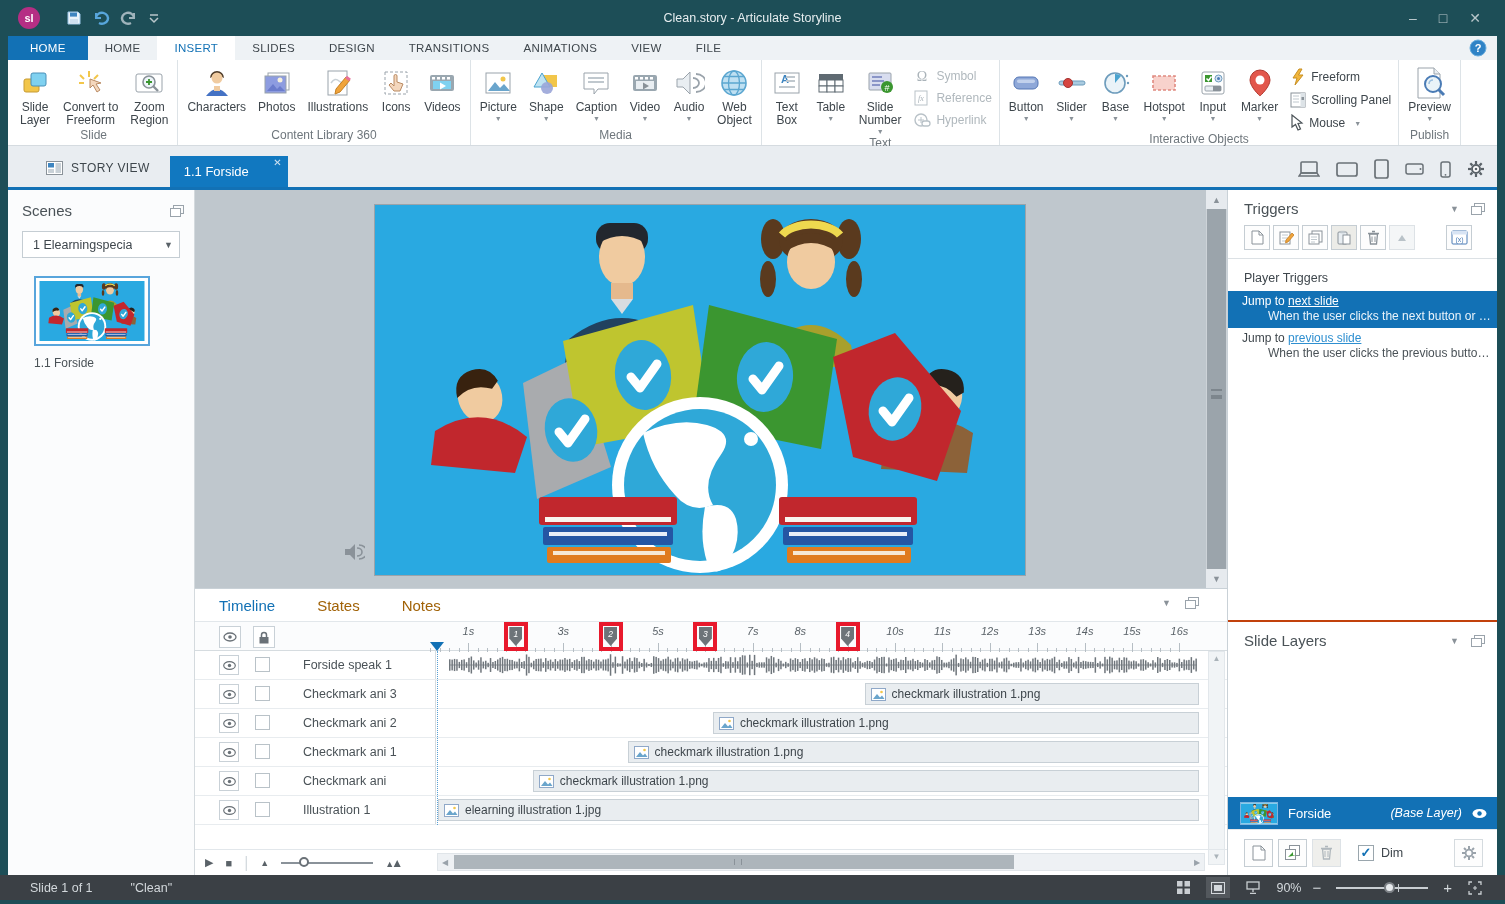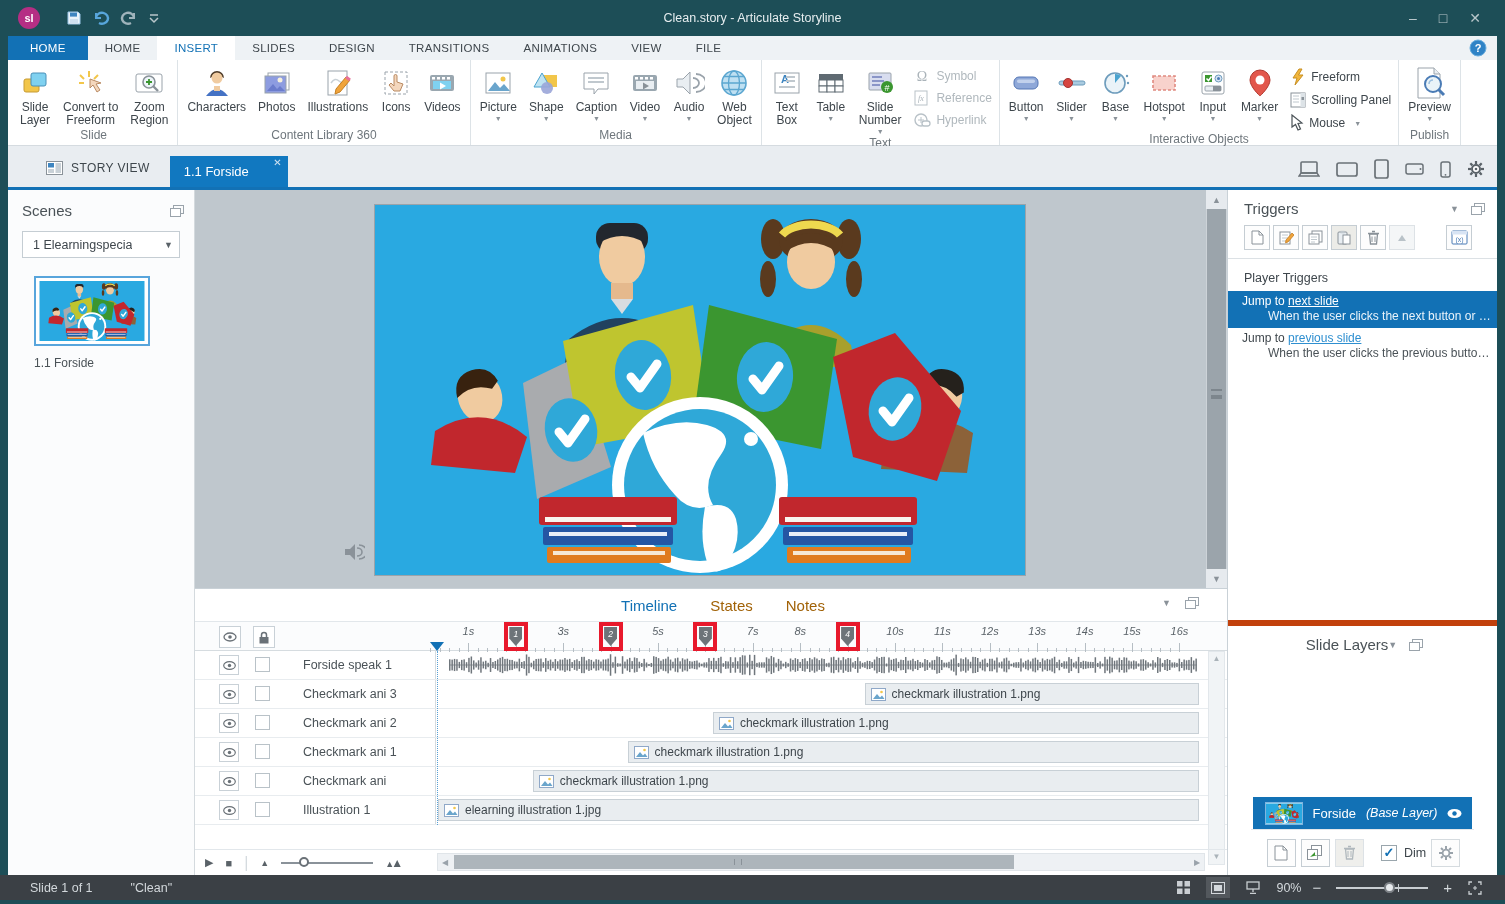--- a/index.html
+++ b/index.html
@@ -53,21 +53,21 @@
 .slide { position:absolute; left:180px; top:15px; box-shadow:0 0 0 1px #9aa3aa; }
 .speaker { position:absolute; left:148px; top:352px; }
 .vscroll { position:absolute; right:0; top:0; width:21px; height:398px; background:#cdd3d8; }
 .vscroll .sb-btn { height:19px; background:#e6eaee; color:#8a9299; font-size:9px; display:flex; align-items:center; justify-content:center; }
 .vscroll .sb-btn.bottom { position:absolute; bottom:0; left:0; right:0; }
 .vscroll .thumb { position:absolute; top:19px; bottom:19px; left:1px; right:1px; background:#9ba4ab; }
 .vscroll .grip { position:absolute; top:50%; left:4px; right:4px; height:10px; border-top:2px solid #7d868d; border-bottom:2px solid #7d868d; }
 .vscroll .grip:after { content:""; position:absolute; left:0; right:0; top:4px; border-top:2px solid #7d868d; }
 
 .timeline { flex:1; background:#fff; border-top:1px solid #c9d1d7; position:relative; }
-.tl-tabs { height:32px; display:flex; align-items:center; gap:33px; padding-left:24px; position:relative;justify-content:center; }
+.tl-tabs { height:32px; display:flex; align-items:center; gap:42px; padding-left:24px; position:relative; }
 .tl-tab { font-size:15px; color:#a16207; }
 .tl-tab.active { color:#1271b5; }
 .tl-tabs-right { position:absolute; right:28px; top:8px; display:flex; gap:14px; align-items:center; }
 .tl-header { height:30px; border-top:1px solid #e2e7eb; border-bottom:1px solid #d6dce0; background:#fbfcfd; position:relative; }
 .hdr-btn { position:absolute; top:4px; width:22px; height:22px; border:1px solid #c9d1d7; background:#fff; display:flex; align-items:center; justify-content:center; }
 .ruler { position:absolute; left:226px; top:0; width:768px; height:30px;font-style:italic; }
 .tick { position:absolute; bottom:0; width:1px; background:#b6bec4; }
 .tick-label { position:absolute; top:3px; width:26px; text-align:center; font-size:11px; color:#5a6268; }
 .cue { position:absolute; top:0; width:24px; height:29px; border:4px solid #e8192c; display:flex; align-items:flex-start; justify-content:center; background:transparent; }
 .cue-tag { width:13px; height:19px; margin-top:1px; background:#6d7479; clip-path:polygon(0 0,100% 0,100% 60%,50% 100%,0 60%); color:#fff; font-size:8.5px; text-align:center; padding-top:2px; }
@@ -101,21 +101,21 @@
 .tbtn.disabled { border-color:#dde2e6; background:#f4f6f7; }
 .tbtn.vars { margin-left:28px; }
 .trig-section { font-size:12.5px; color:#3e464c; padding:12px 0 6px 16px; }
 .trig-item { padding:3px 6px 5px 14px; font-size:12px; color:#3e464c; cursor:default; }
 .trig-item .line2 { padding-left:26px; white-space:nowrap; overflow:hidden; text-overflow:ellipsis; color:#4a5257; padding-top:1px; }
 .trig-item.selected { background:#1271b5; color:#fff; }
 .trig-item.selected .line2 { color:#eaf3fa; }
 .trig-link { text-decoration:underline; color:#2e8fd0; }
 .trig-item.selected .trig-link { color:#fff; }
 
-.slayers { flex:1; border-top:6px solid #c2410c; display:flex; flex-direction:column;align-items:center; }
+.slayers { flex:1; border-top:2px solid #c2410c; display:flex; flex-direction:column; }
 .sl-head { padding:10px 12px 6px 16px; }
 .sl-empty { flex:1; }
 .layer-row { height:32px; background:#1271b5; display:flex; align-items:center; color:#fff; padding:0 10px 0 12px; gap:10px; }
 .layer-thumb { width:38px; height:23px; border:1px solid #7fb4de; background:#fff; flex:0 0 38px; }
 .layer-name { font-size:13px; }
 .layer-tag { margin-left:auto; font-size:12.5px; font-style:italic; }
 .sl-toolbar { height:46px; display:flex; align-items:center; gap:5px; padding:0 14px 0 16px; border-top:1px solid #e2e7eb; }
 .sl-btn { width:29px; height:28px; border:1px solid #c5cdd3; background:#fdfdfd; display:flex; align-items:center; justify-content:center; }
 .sl-btn.disabled { border-color:#dde2e6; background:#efefec; }
 .dim-wrap { display:flex; align-items:center; gap:7px; margin-left:12px; }

